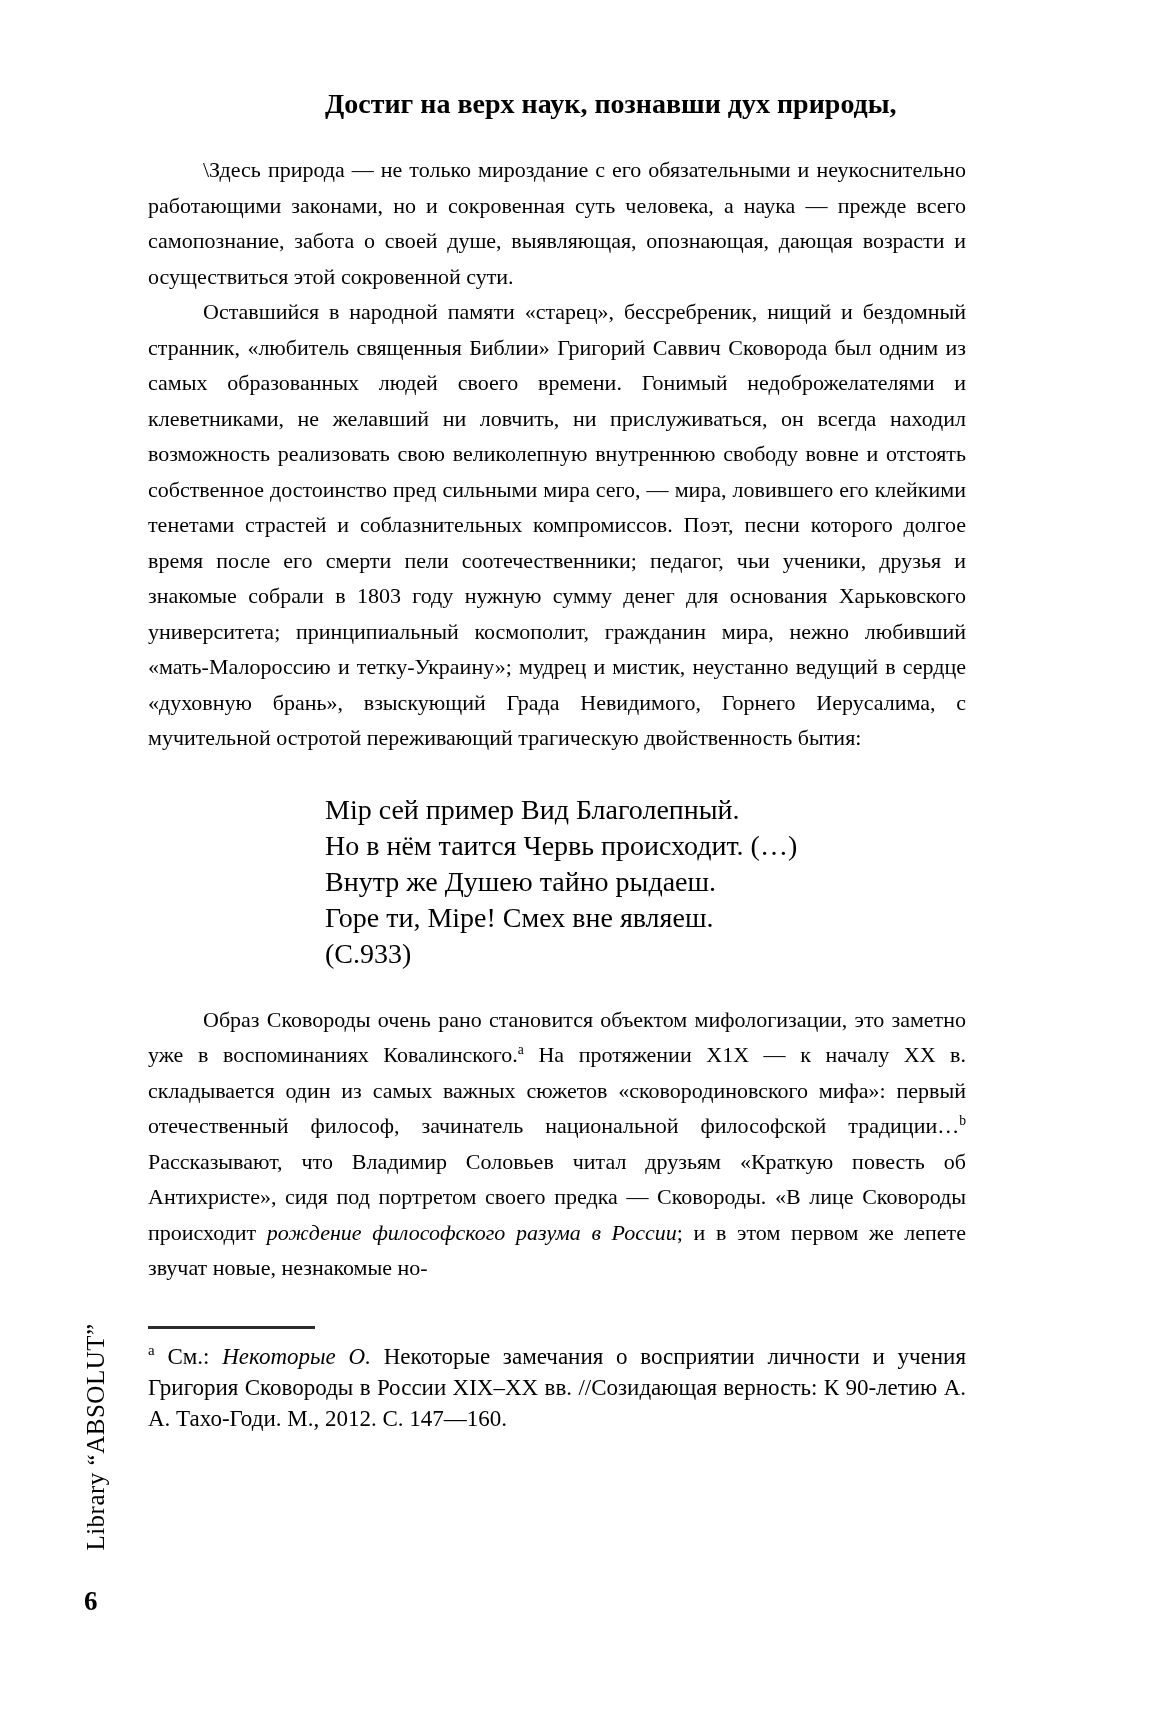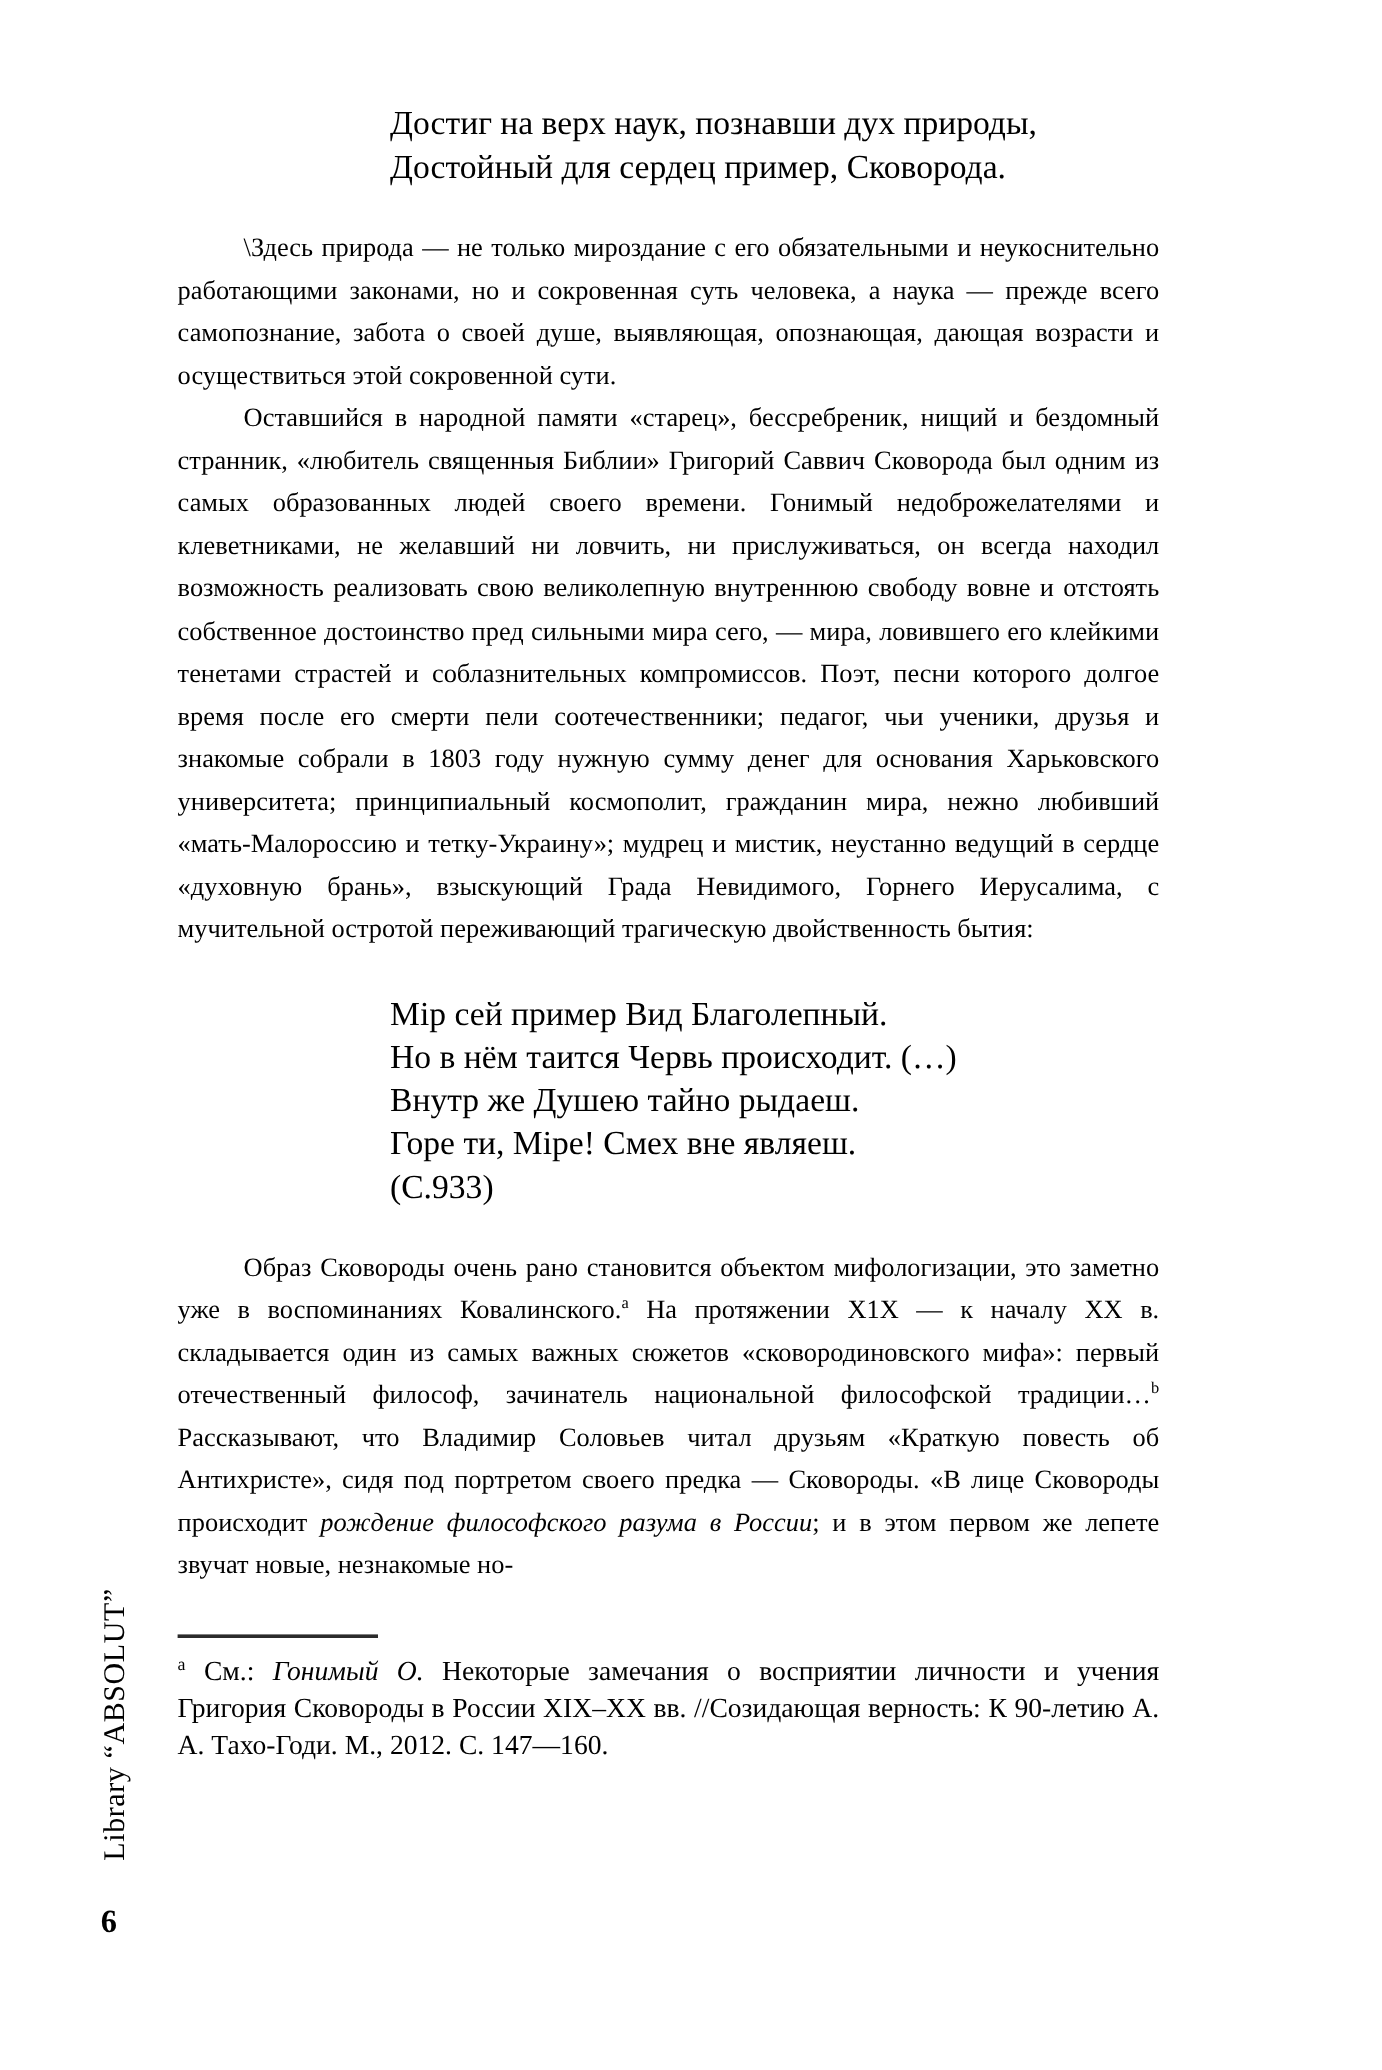--- a/index.html
+++ b/index.html
@@ -20,21 +20,21 @@
     left: 148px;
     top: 0;
     width: 818px;
     padding-top: 86px;
   }
   .verse {
     margin-left: 177px;
     font-size: 28px;
     line-height: 36px;
   }
-  .verse.epigraph { margin-bottom: 30px; }
+  .verse.epigraph { margin-bottom: 30px; font-weight: bold; }
   .verse.quote { margin: 36px 0 30px 177px; }
   p.justified {
     margin: 0;
     font-size: 22px;
     line-height: 35.5px;
     text-align: justify;
     text-indent: 55px;
   }
   p.justified .seg { font-style: normal; }
   p.justified em, .footnote em { font-style: italic; }
@@ -78,34 +78,33 @@
 </head>
 <body>
 
 <div class="watermark">Library “ABSOLUT”</div>
 <div class="page-number">6</div>
 
 <main class="content">
 
   <div class="verse epigraph">
     <div class="verse-line">Достиг на верх наук, познавши дух природы,</div>
-    <div class="verse-line">Достойный для сердец пример, Сковорода.</div>
   </div>
 
   <p class="justified">\Здесь природа — не только мироздание с его обязательными и неукоснительно работающими законами, но и сокровенная суть человека, а наука — прежде всего самопознание, забота о своей душе, выявляющая, опознающая, дающая возрасти и осуществиться этой сокровенной сути.</p>
 
   <p class="justified">Оставшийся в народной памяти «старец», бессребреник, нищий и бездомный странник, «любитель священныя Библии» Григорий Саввич Сковорода был одним из самых образованных людей своего времени. Гонимый недоброжелателями и клеветниками, не желавший ни ловчить, ни прислуживаться, он всегда находил возможность реализовать свою великолепную внутреннюю свободу вовне и отстоять собственное достоинство пред сильными мира сего, — мира, ловившего его клейкими тенетами страстей и соблазнительных компромиссов. Поэт, песни которого долгое время после его смерти пели соотечественники; педагог, чьи ученики, друзья и знакомые собрали в 1803 году нужную сумму денег для основания Харьковского университета; принципиальный космополит, гражданин мира, нежно любивший «мать-Малороссию и тетку-Украину»; мудрец и мистик, неустанно ведущий в сердце «духовную брань», взыскующий Града Невидимого, Горнего Иерусалима, с мучительной остротой переживающий трагическую двойственность бытия:</p>
 
   <div class="verse quote">
     <div class="verse-line">Мір сей пример Вид Благолепный.</div>
     <div class="verse-line">Но в нём таится Червь происходит. (…)</div>
     <div class="verse-line">Внутр же Душею тайно рыдаеш.</div>
     <div class="verse-line">Горе ти, Міре! Смех вне являеш.</div>
     <div class="verse-line">(С.933)</div>
   </div>
 
   <p class="justified"><span class="seg">Образ Сковороды очень рано становится объектом мифологизации, это заметно уже в воспоминаниях Ковалинского.</span><sup class="fn-ref">a</sup><span class="seg"> На протяжении X1X — к началу XX в. складывается один из самых важных сюжетов «сковородиновского мифа»: первый отечественный философ, зачинатель национальной философской традиции…</span><sup class="fn-ref">b</sup><span class="seg"> Рассказывают, что Владимир Соловьев читал друзьям «Краткую повесть об Антихристе», сидя под портретом своего предка — Сковороды. «В лице Сковороды происходит </span><em>рождение философского разума в России</em><span class="seg">; и в этом первом же лепете звучат новые, незнакомые но-</span></p>
 
   <div class="fn-separator"></div>
 
-  <div class="footnote"><sup class="fn-ref">a</sup><span class="seg"> См.: </span><em>Гонимый О.</em><span class="seg"> Некоторые замечания о восприятии личности и учения Григория Сковороды в России XIX–XX вв. //Созидающая верность: К 90-летию А. А. Тахо-Годи. М., 2012. С. 147—160.</span></div>
+  <div class="footnote"><sup class="fn-ref">a</sup><span class="seg"> См.: </span><em>Некоторые О.</em><span class="seg"> Некоторые замечания о восприятии личности и учения Григория Сковороды в России XIX–XX вв. //Созидающая верность: К 90-летию А. А. Тахо-Годи. М., 2012. С. 147—160.</span></div>
 
 </main>
 
 </body></html>

